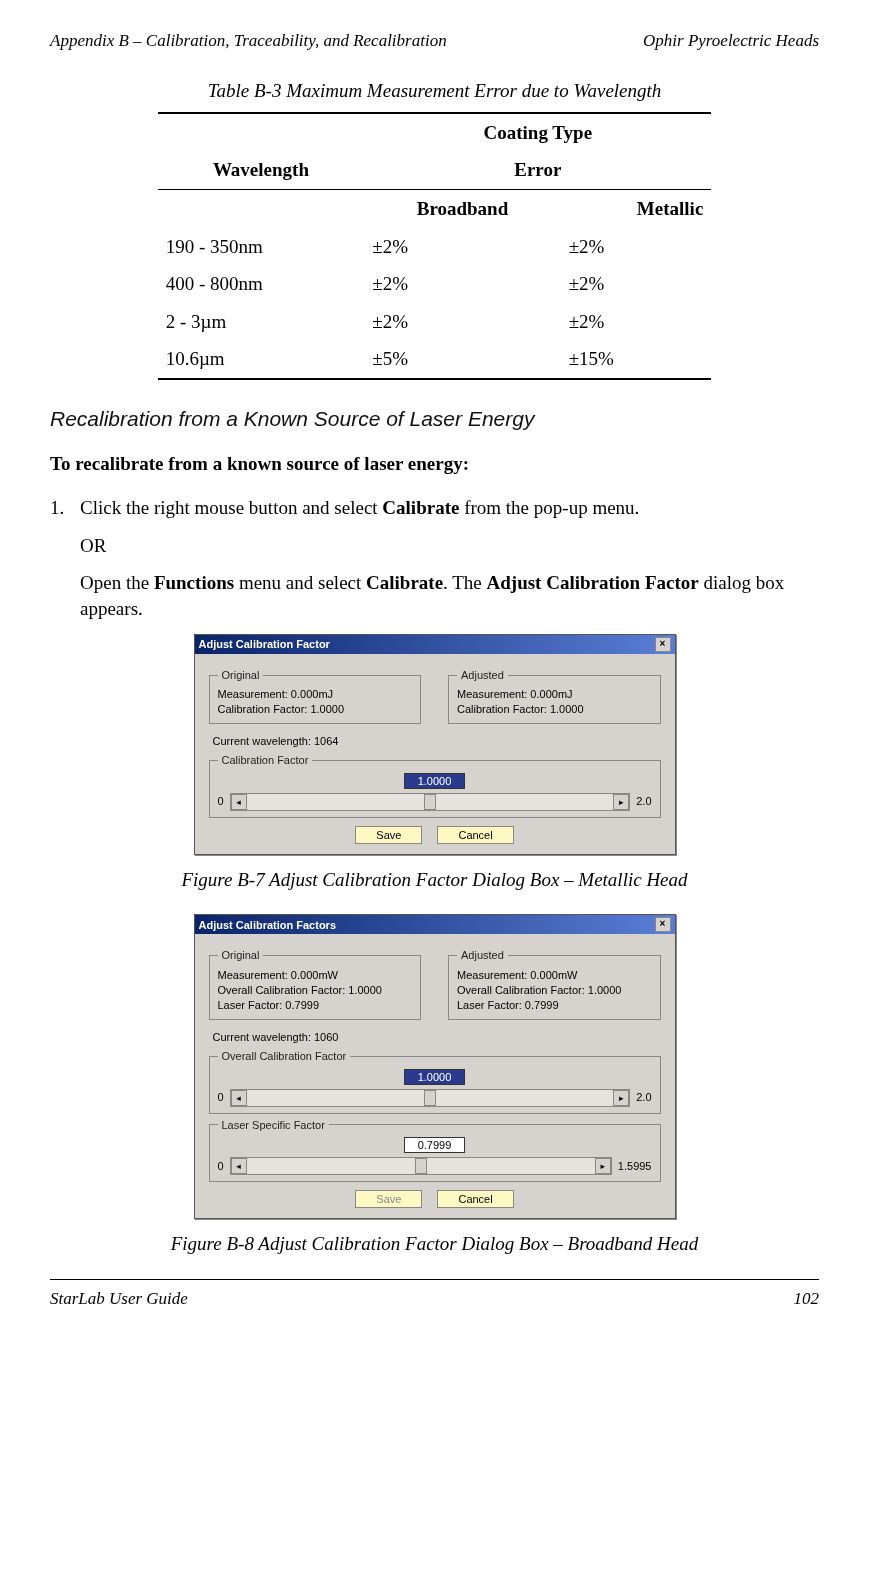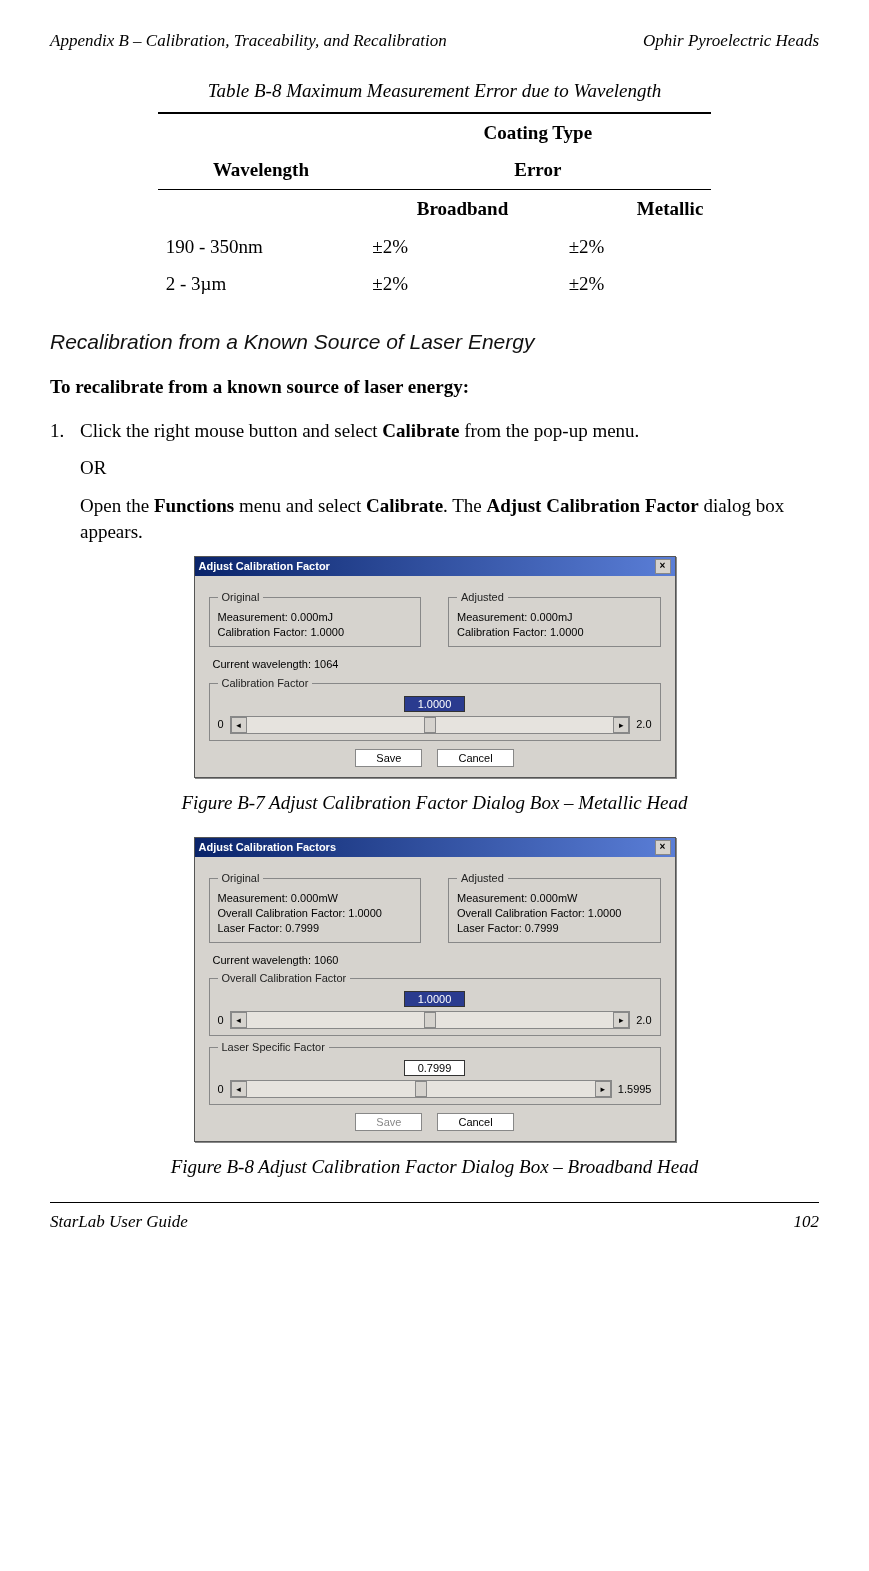--- a/index.html
+++ b/index.html
@@ -129,21 +129,21 @@
   .scroll-bar .arrow.left{ left:0;}
   .scroll-bar .arrow.right{ right:0;}
   .scroll-bar .thumb{
     width:10px;height:14px;
     background:#d6d3ce;
     border:1px solid #888;
   }
   .btn-row { text-align:center; margin-top:8px;}
   .btn {
     border:1px solid #888;
-    background:#ffffff;
+    background:#fef9c3;
     padding:2px 20px;
     font-size:11px;
     margin:0 6px;
   }
   .fig-caption {
     text-align:center;
     font-style: italic;
     font-size:19px;
     margin:12px 0 22px 0;
   }
@@ -162,21 +162,21 @@
   }
 </style>
 </head>
 <body>
 
 <div class="header-row">
   <span>Appendix B – Calibration, Traceability, and Recalibration</span>
   <span>Ophir Pyroelectric Heads</span>
 </div>
 
-<div class="table-caption">Table B-8 Maximum Measurement Error due to Wavelength</div>
+<div class="table-caption">Table B-3 Maximum Measurement Error due to Wavelength</div>
 
 <table class="error-table">
   <tbody>
       <tr class="coating-row top-border">
     <td></td>
     <td colspan="2">Coating Type</td>
   </tr>
   <tr class="wave-row bot-border">
     <td>Wavelength</td>
     <td colspan="2">Error</td>
@@ -185,23 +185,33 @@
     <td></td>
     <td style="text-align:center">Broadband</td>
     <td style="text-align:right">Metallic</td>
   </tr>
   <tr class="data-row">
     <td>190 - 350nm</td>
     <td>±2%</td>
     <td>±2%</td>
   </tr>
   <tr class="data-row">
+    <td>400 - 800nm</td>
+    <td>±2%</td>
+    <td>±2%</td>
+  </tr>
+  <tr class="data-row">
     <td>2 - 3µm</td>
     <td>±2%</td>
     <td>±2%</td>
+  </tr>
+  <tr class="data-row last-row">
+    <td>10.6µm</td>
+    <td>±5%</td>
+    <td>±15%</td>
   </tr>
 </tbody>
   </table>
 
 <h2 class="section-subtitle">Recalibration from a Known Source of Laser Energy</h2>
 
 <div class="bold-intro">To recalibrate from a known source of laser energy:</div>
 
 <div class="step">
   <div class="step-num">1.</div>

